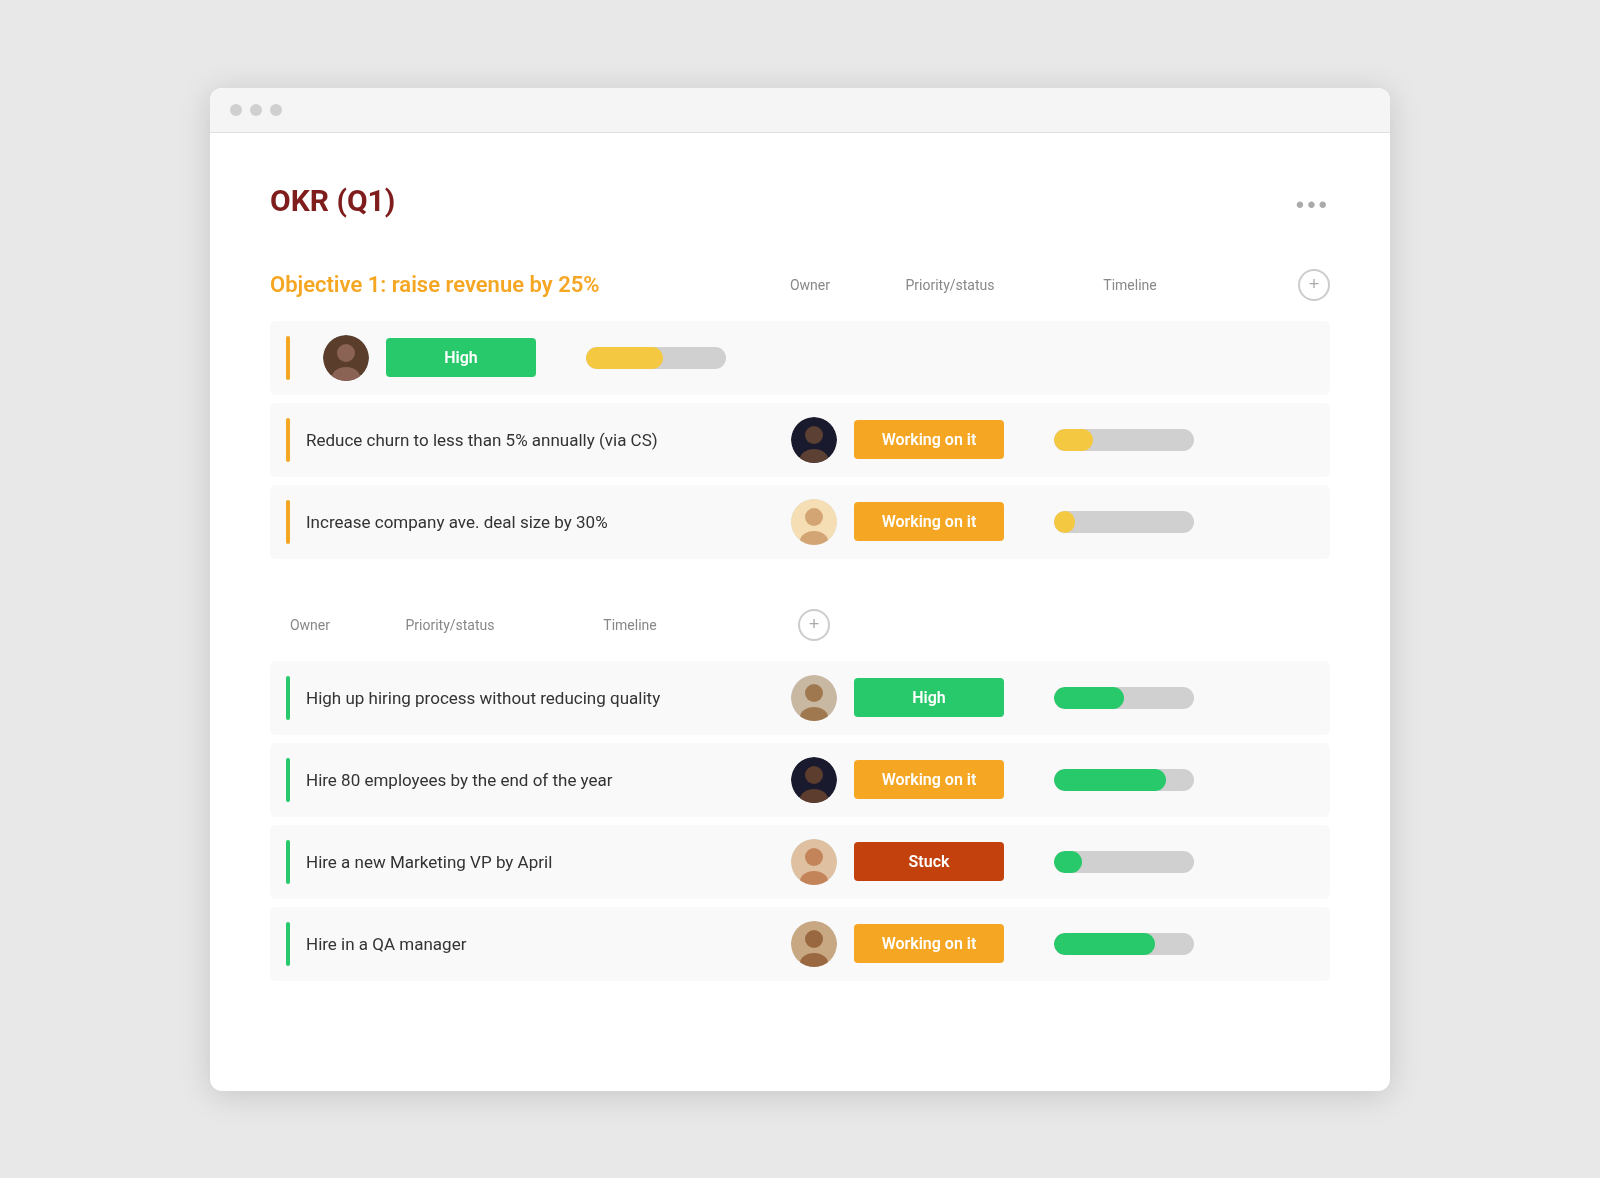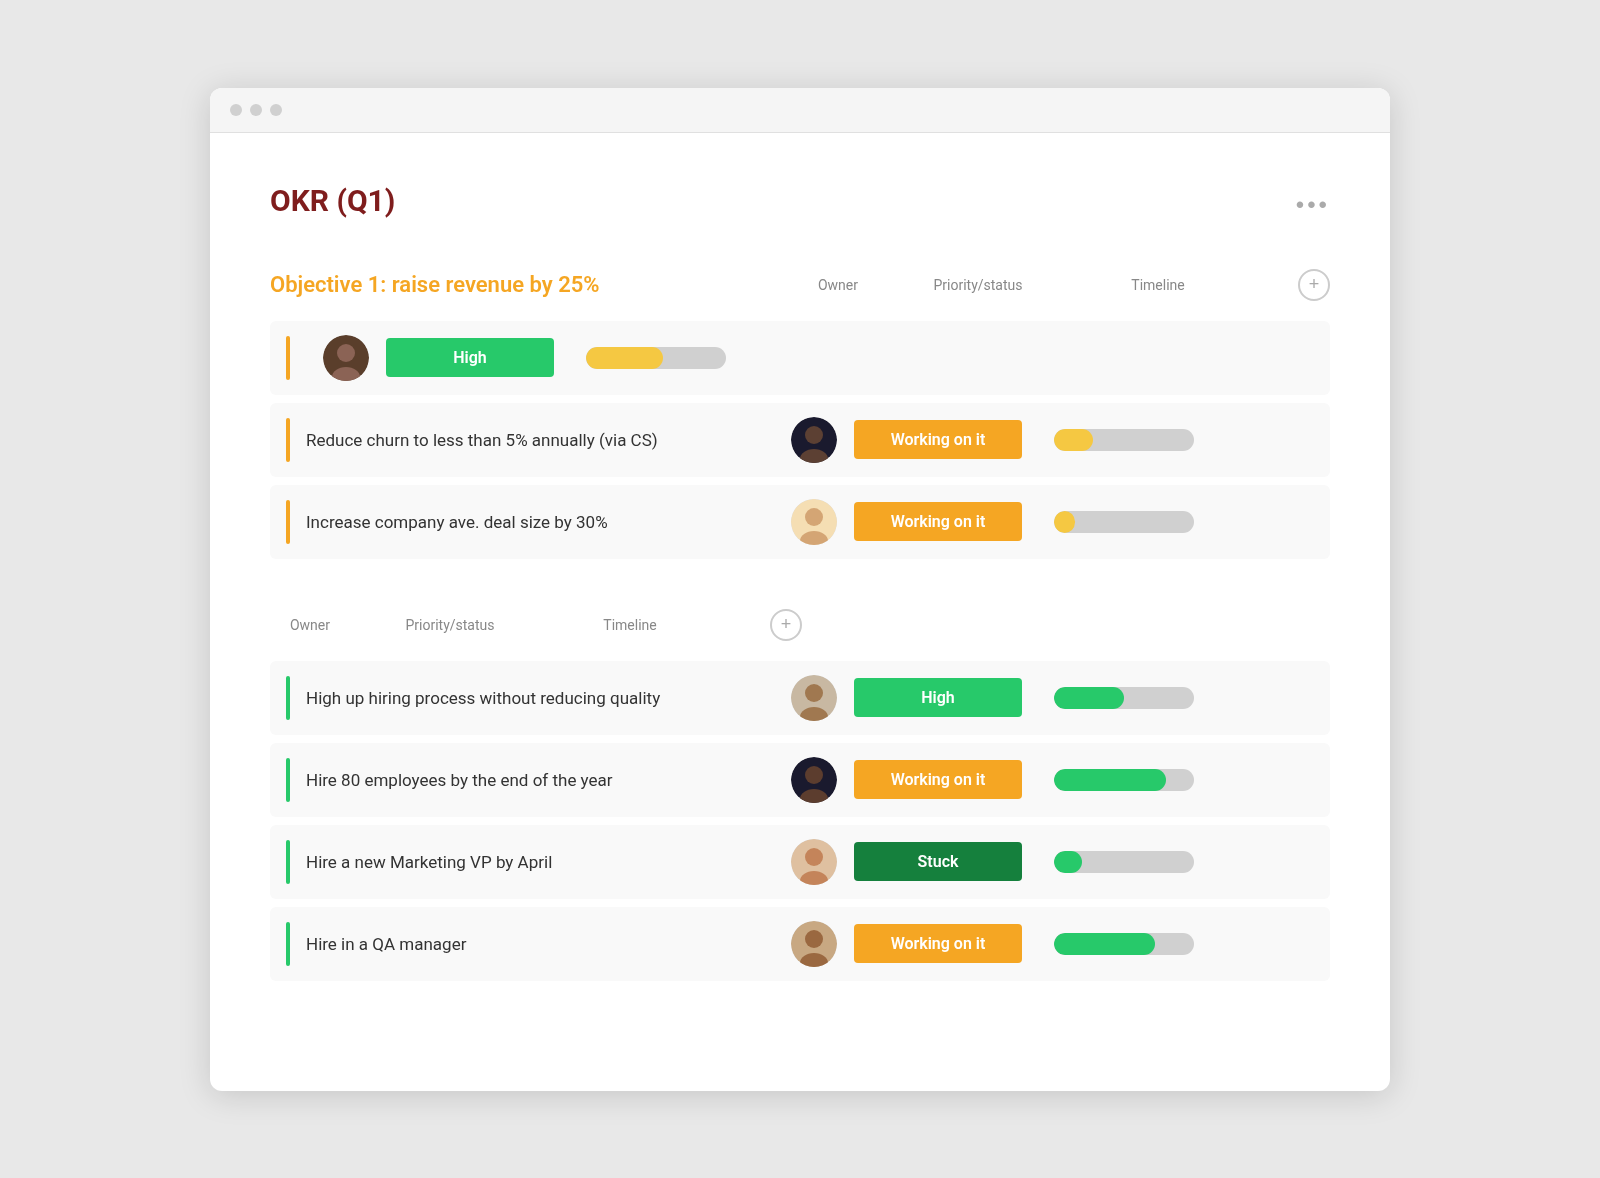--- a/index.html
+++ b/index.html
@@ -65,20 +65,21 @@
     }
 
     .section {
       margin-bottom: 50px;
     }
 
     .section-header {
       display: flex;
       align-items: center;
       margin-bottom: 20px;
+      gap: 28px;
     }
 
     .section-title {
       font-size: 22px;
       font-weight: 600;
       flex: 1;
     }
 
     .section-title.yellow { color: #f5a623; }
     .section-title.green { color: #27c96a; }
@@ -151,32 +152,32 @@
       border-radius: 50%;
       overflow: hidden;
       margin: 0 auto;
       background: #ddd;
       display: flex; align-items: center; justify-content: center;
     }
 
     .avatar svg { width: 100%; height: 100%; }
 
     .status-badge {
-      width: 168px;
+      width: 150px;
       padding: 10px 0;
       border-radius: 4px;
       text-align: center;
       font-size: 16px;
       font-weight: 600;
       color: #fff;
     }
 
     .badge-high { background: #27c96a; }
     .badge-working { background: #f5a623; }
-    .badge-stuck { background: #15803d; }
+    .badge-stuck { background: #c2410c; }
 
     .timeline-bar {
       width: 140px;
       height: 22px;
       border-radius: 11px;
       background: #d0d0d0;
       overflow: hidden;
       position: relative;
     }
 

